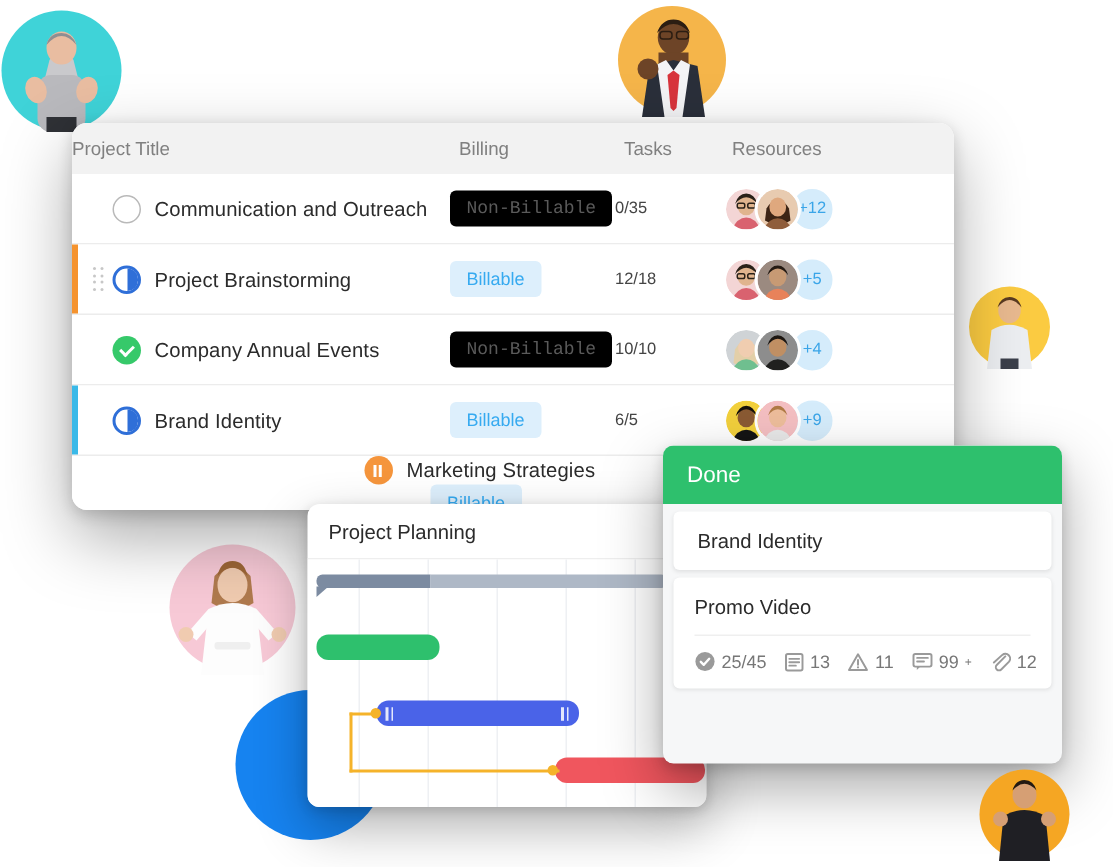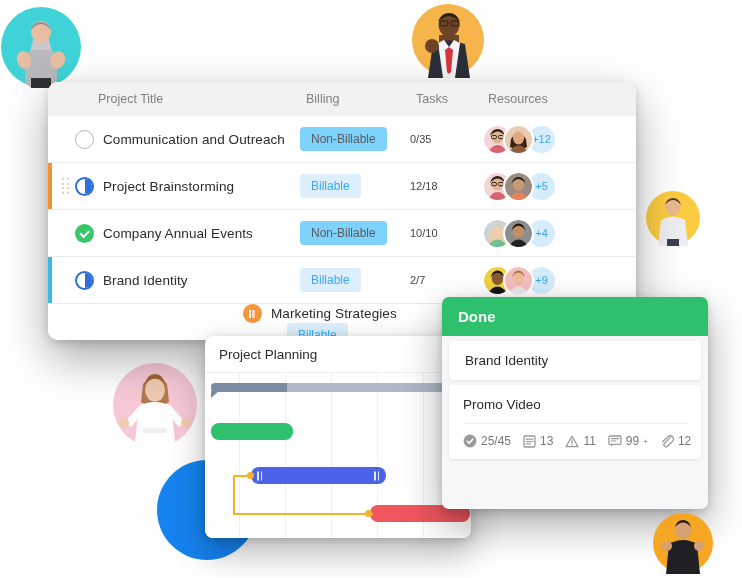--- a/index.html
+++ b/index.html
@@ -26,21 +26,21 @@
     position:absolute;left:48px;top:82px;width:588px;height:258px;
     background:#ffffff;border-radius:10px;
     box-shadow:0 18px 46px rgba(0,0,0,.34), 0 3px 10px rgba(0,0,0,.16);
     overflow:hidden;z-index:20;
   }
   .thead{
     height:34px;background:#f2f2f2;
     display:flex;align-items:center;
     font-size:12.5px;color:#808080;
   }
-  .th-title{width:258px;padding-left:50px;box-sizing:border-box;}
+  .th-title{width:258px;box-sizing:border-box;}
   .th-bill{width:110px;}
   .th-tasks{width:72px;}
   .th-res{width:110px;}
 
   .trow{
     height:47px;display:flex;align-items:center;
     border-bottom:1px solid #ececec;position:relative;
     background:#fff;box-sizing:border-box;
   }
   .trow:last-child{border-bottom:none;flex-direction:column;}
@@ -63,21 +63,21 @@
   .sicon.done{background:#36c96a;}
   .sicon.done::after{content:"";position:absolute;left:5px;top:6px;width:7px;height:3.5px;
         border-left:2px solid #fff;border-bottom:2px solid #fff;transform:rotate(-45deg);}
   .sicon.pause{background:#f5953c;}
   .sicon.pause::after{content:"";position:absolute;left:6px;top:5.5px;width:2px;height:8px;
         background:#fff;box-shadow:3.5px 0 0 #fff;}
 
   .ptitle{font-size:13.5px;color:#2b2b2b;letter-spacing:.1px;}
 
   .badge{display:inline-block;padding:6px 11px;border-radius:4px;font-size:12px;line-height:1;}
-  .badge.nonbill{background:#7dd3fc;color:#5a5a5a;}
+  .badge.nonbill{background:#000000;color:#5a5a5a;font-family:Liberation Mono, monospace;}
   .badge.bill{background:#ddeffc;color:#36aaf0;}
 
   .av{width:27px;height:27px;border-radius:50%;position:relative;overflow:hidden;flex:none;
       border:2px solid #fff;box-sizing:content-box;}
   .av+.av{margin-left:-10px;}
   .plus{width:27px;height:27px;border-radius:50%;background:#d5ecfb;color:#3aa5e8;
       font-size:11px;display:flex;align-items:center;justify-content:center;margin-left:-8px;flex:none;
       border:2px solid #fff;box-sizing:content-box;}
 
   
@@ -104,21 +104,21 @@
   .dot{position:absolute;width:7px;height:7px;border-radius:50%;background:#f5b32a;}
 
   
   #done-card{
     position:absolute;left:442px;top:297px;width:266px;height:212px;
     border-radius:7px;overflow:hidden;z-index:40;
     box-shadow:0 16px 40px rgba(0,0,0,.34), 0 3px 9px rgba(0,0,0,.16);
     background:#f6f7f8;
   }
   .done-head{height:39px;background:#2ec06d;display:flex;align-items:center;
-      padding-left:16px;color:#fff;font-size:15px;font-weight:bold;}
+      padding-left:16px;color:#fff;font-size:15px;}
   .mini-card{background:#fff;margin:5px 7px 0 7px;border-radius:4px;position:relative;
       box-shadow:0 1px 3px rgba(0,0,0,.09);}
   .mini-a{height:39px;display:flex;align-items:center;padding-left:16px;font-size:13.5px;color:#2b2b2b;}
   .mini-b{padding:12px 14px 11px 14px;}
   .mb-title{font-size:13.5px;color:#2b2b2b;margin-bottom:8px;}
   .mb-mid{display:flex;align-items:center;justify-content:space-between;}
   .mb-date{display:flex;align-items:center;font-size:12px;color:#555;}
   .cal-icon{width:13px;height:13px;border:1.5px solid #b5b5b5;border-radius:2px;margin-right:8px;position:relative;flex:none;}
   .cal-icon::before{content:"";position:absolute;left:-1.5px;right:-1.5px;top:1.5px;height:1.5px;background:#b5b5b5;}
   .mb-people{display:flex;align-items:center;}
@@ -355,21 +355,21 @@
             <i></i>
             <i></i>
             <i></i>
           </span>
         <span class="sicon half"></span>
         <span class="ptitle">Brand Identity</span>
       </div>
       <div class="c-bill">
         <span class="badge bill">Billable</span>
       </div>
-      <div class="c-tasks">2/7</div>
+      <div class="c-tasks">6/5</div>
       <div class="c-res">
         <span class="av">
           <svg viewBox="0 0 27 27" width="27" height="27">
               <circle cx="13.5" cy="13.5" r="13.5" fill="#f2d03c"></circle>
               <ellipse cx="13.5" cy="11.5" rx="5.8" ry="6.4" fill="#8a5a33"></ellipse>
               <path d="M6.5 10.5 q7 -9.5 14 0 q-2 -7 -7 -7 q-5 0 -7 7z" fill="#15100b"></path>
               <path d="M4 27 q3.5 -7.5 9.5 -7.5 q6 0 9.5 7.5z" fill="#141414"></path>
             </svg>
         </span>
         <span class="av">

